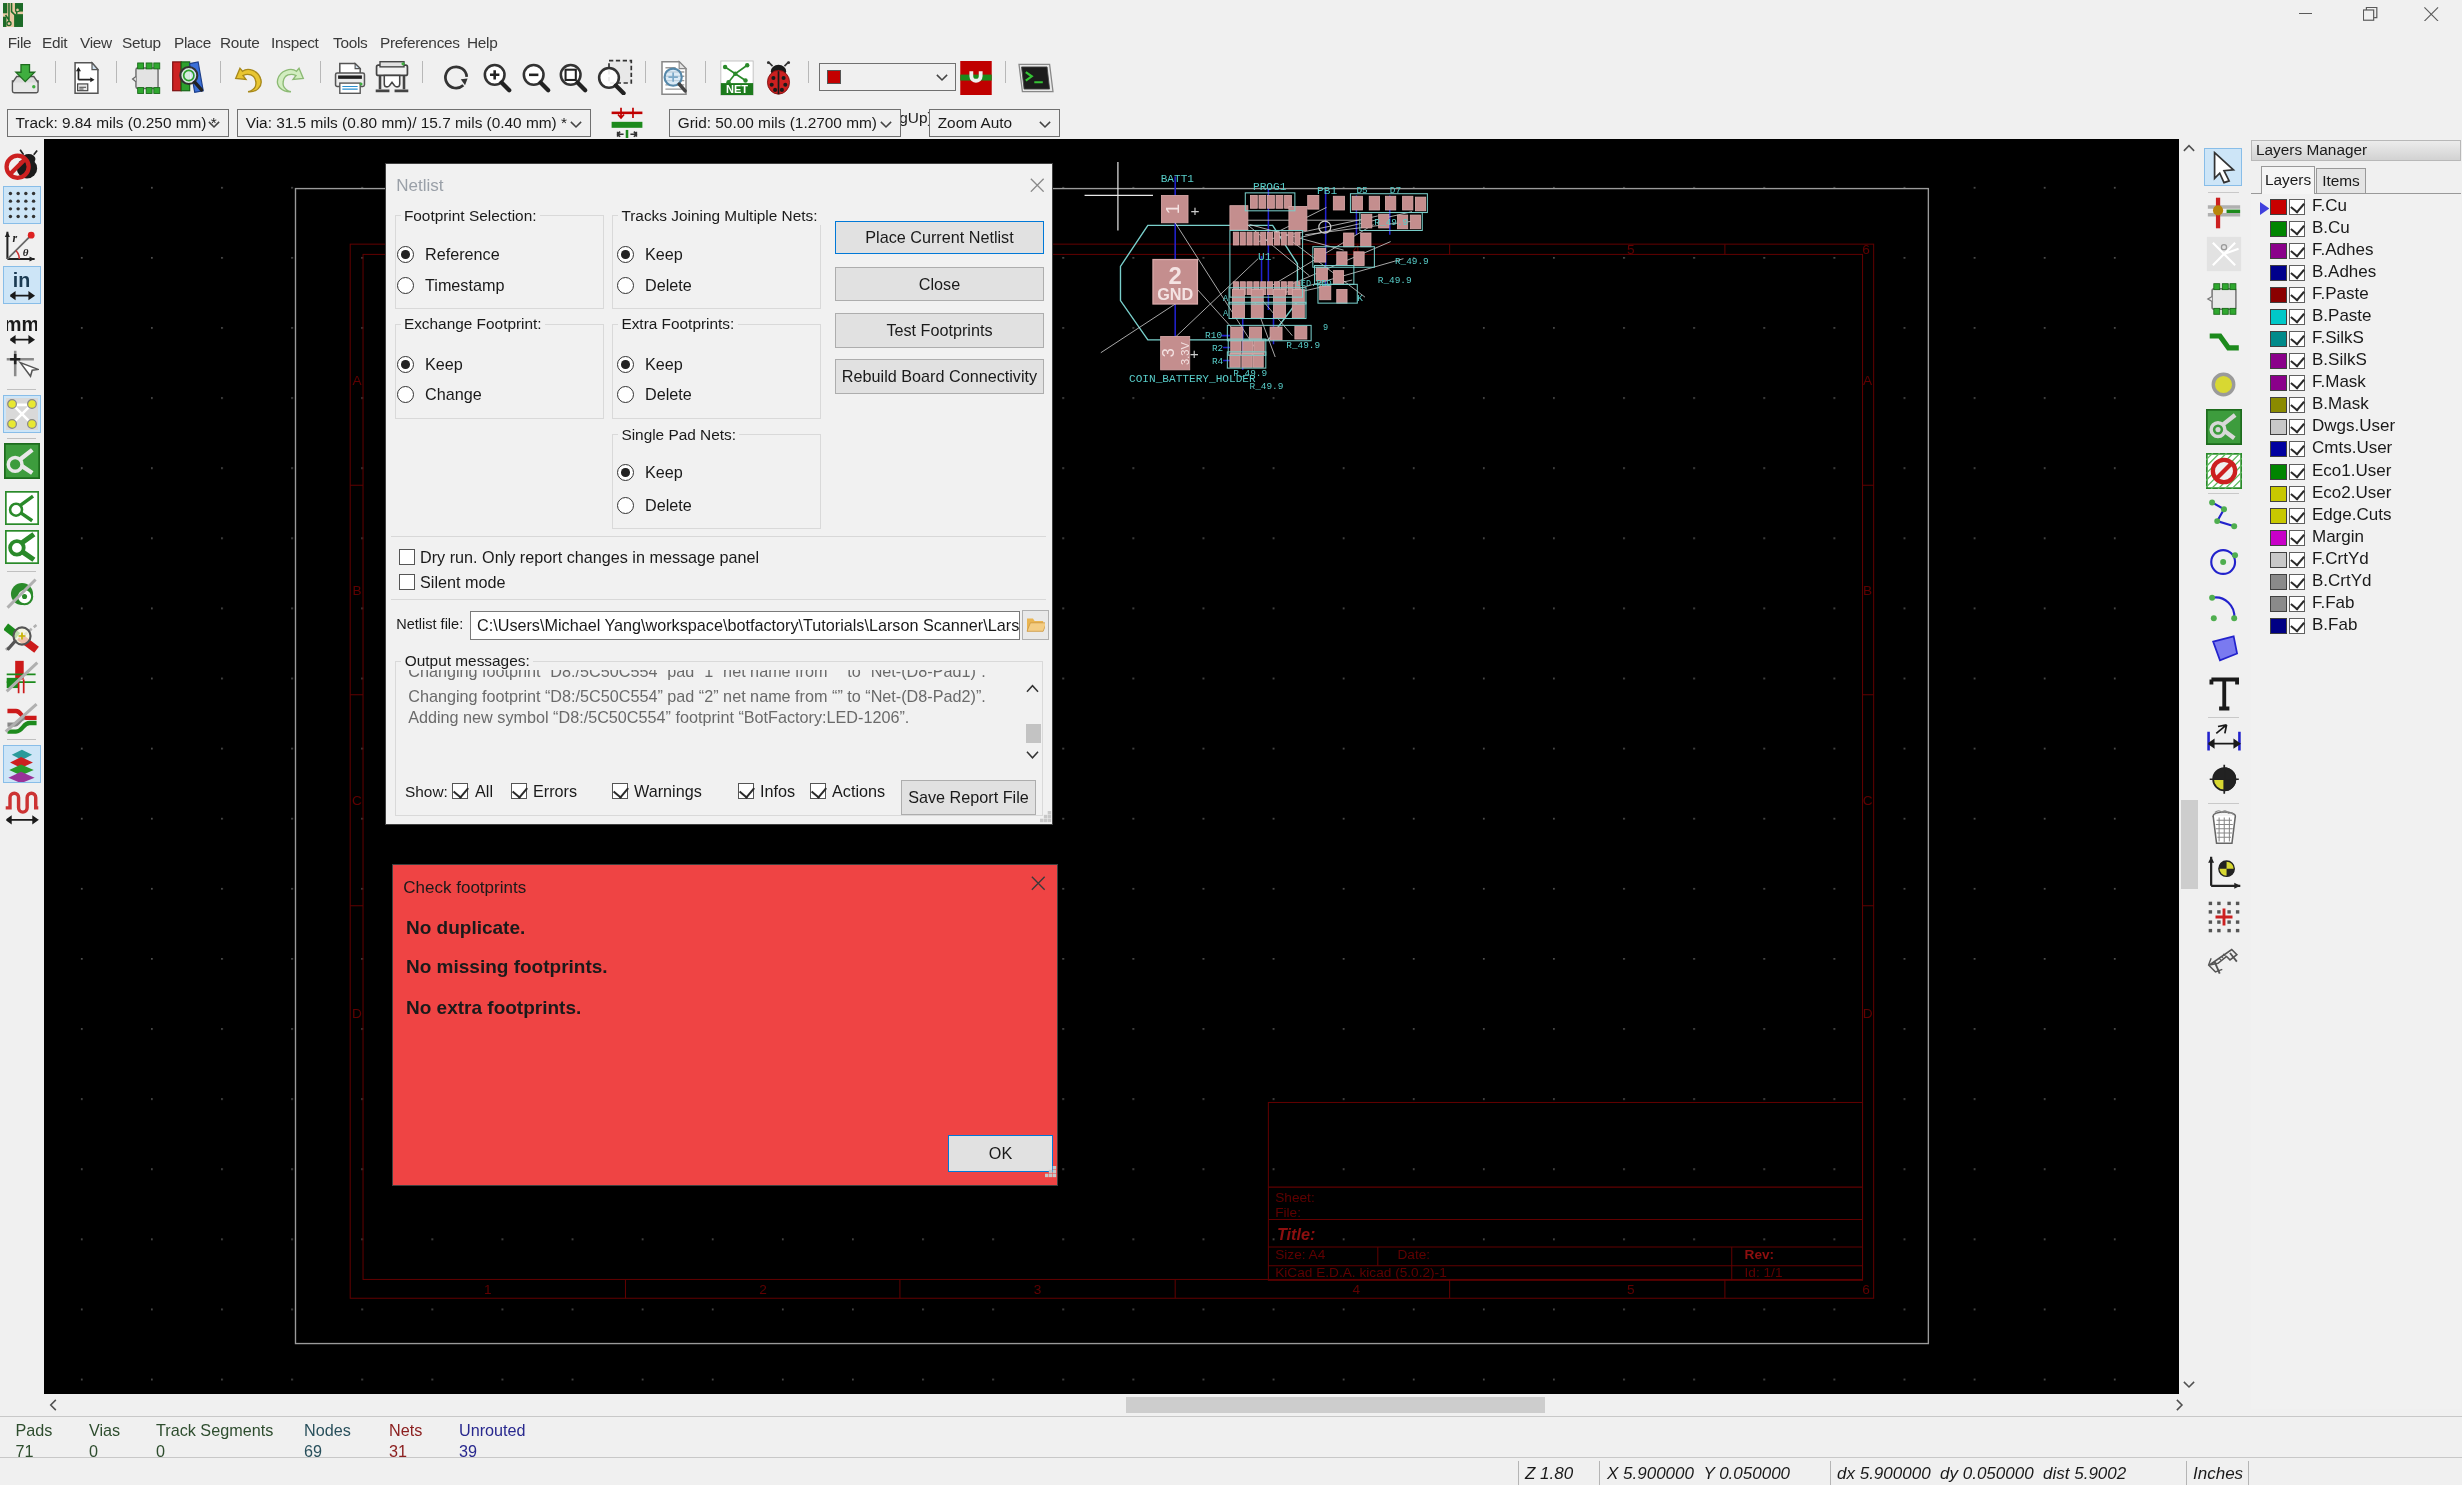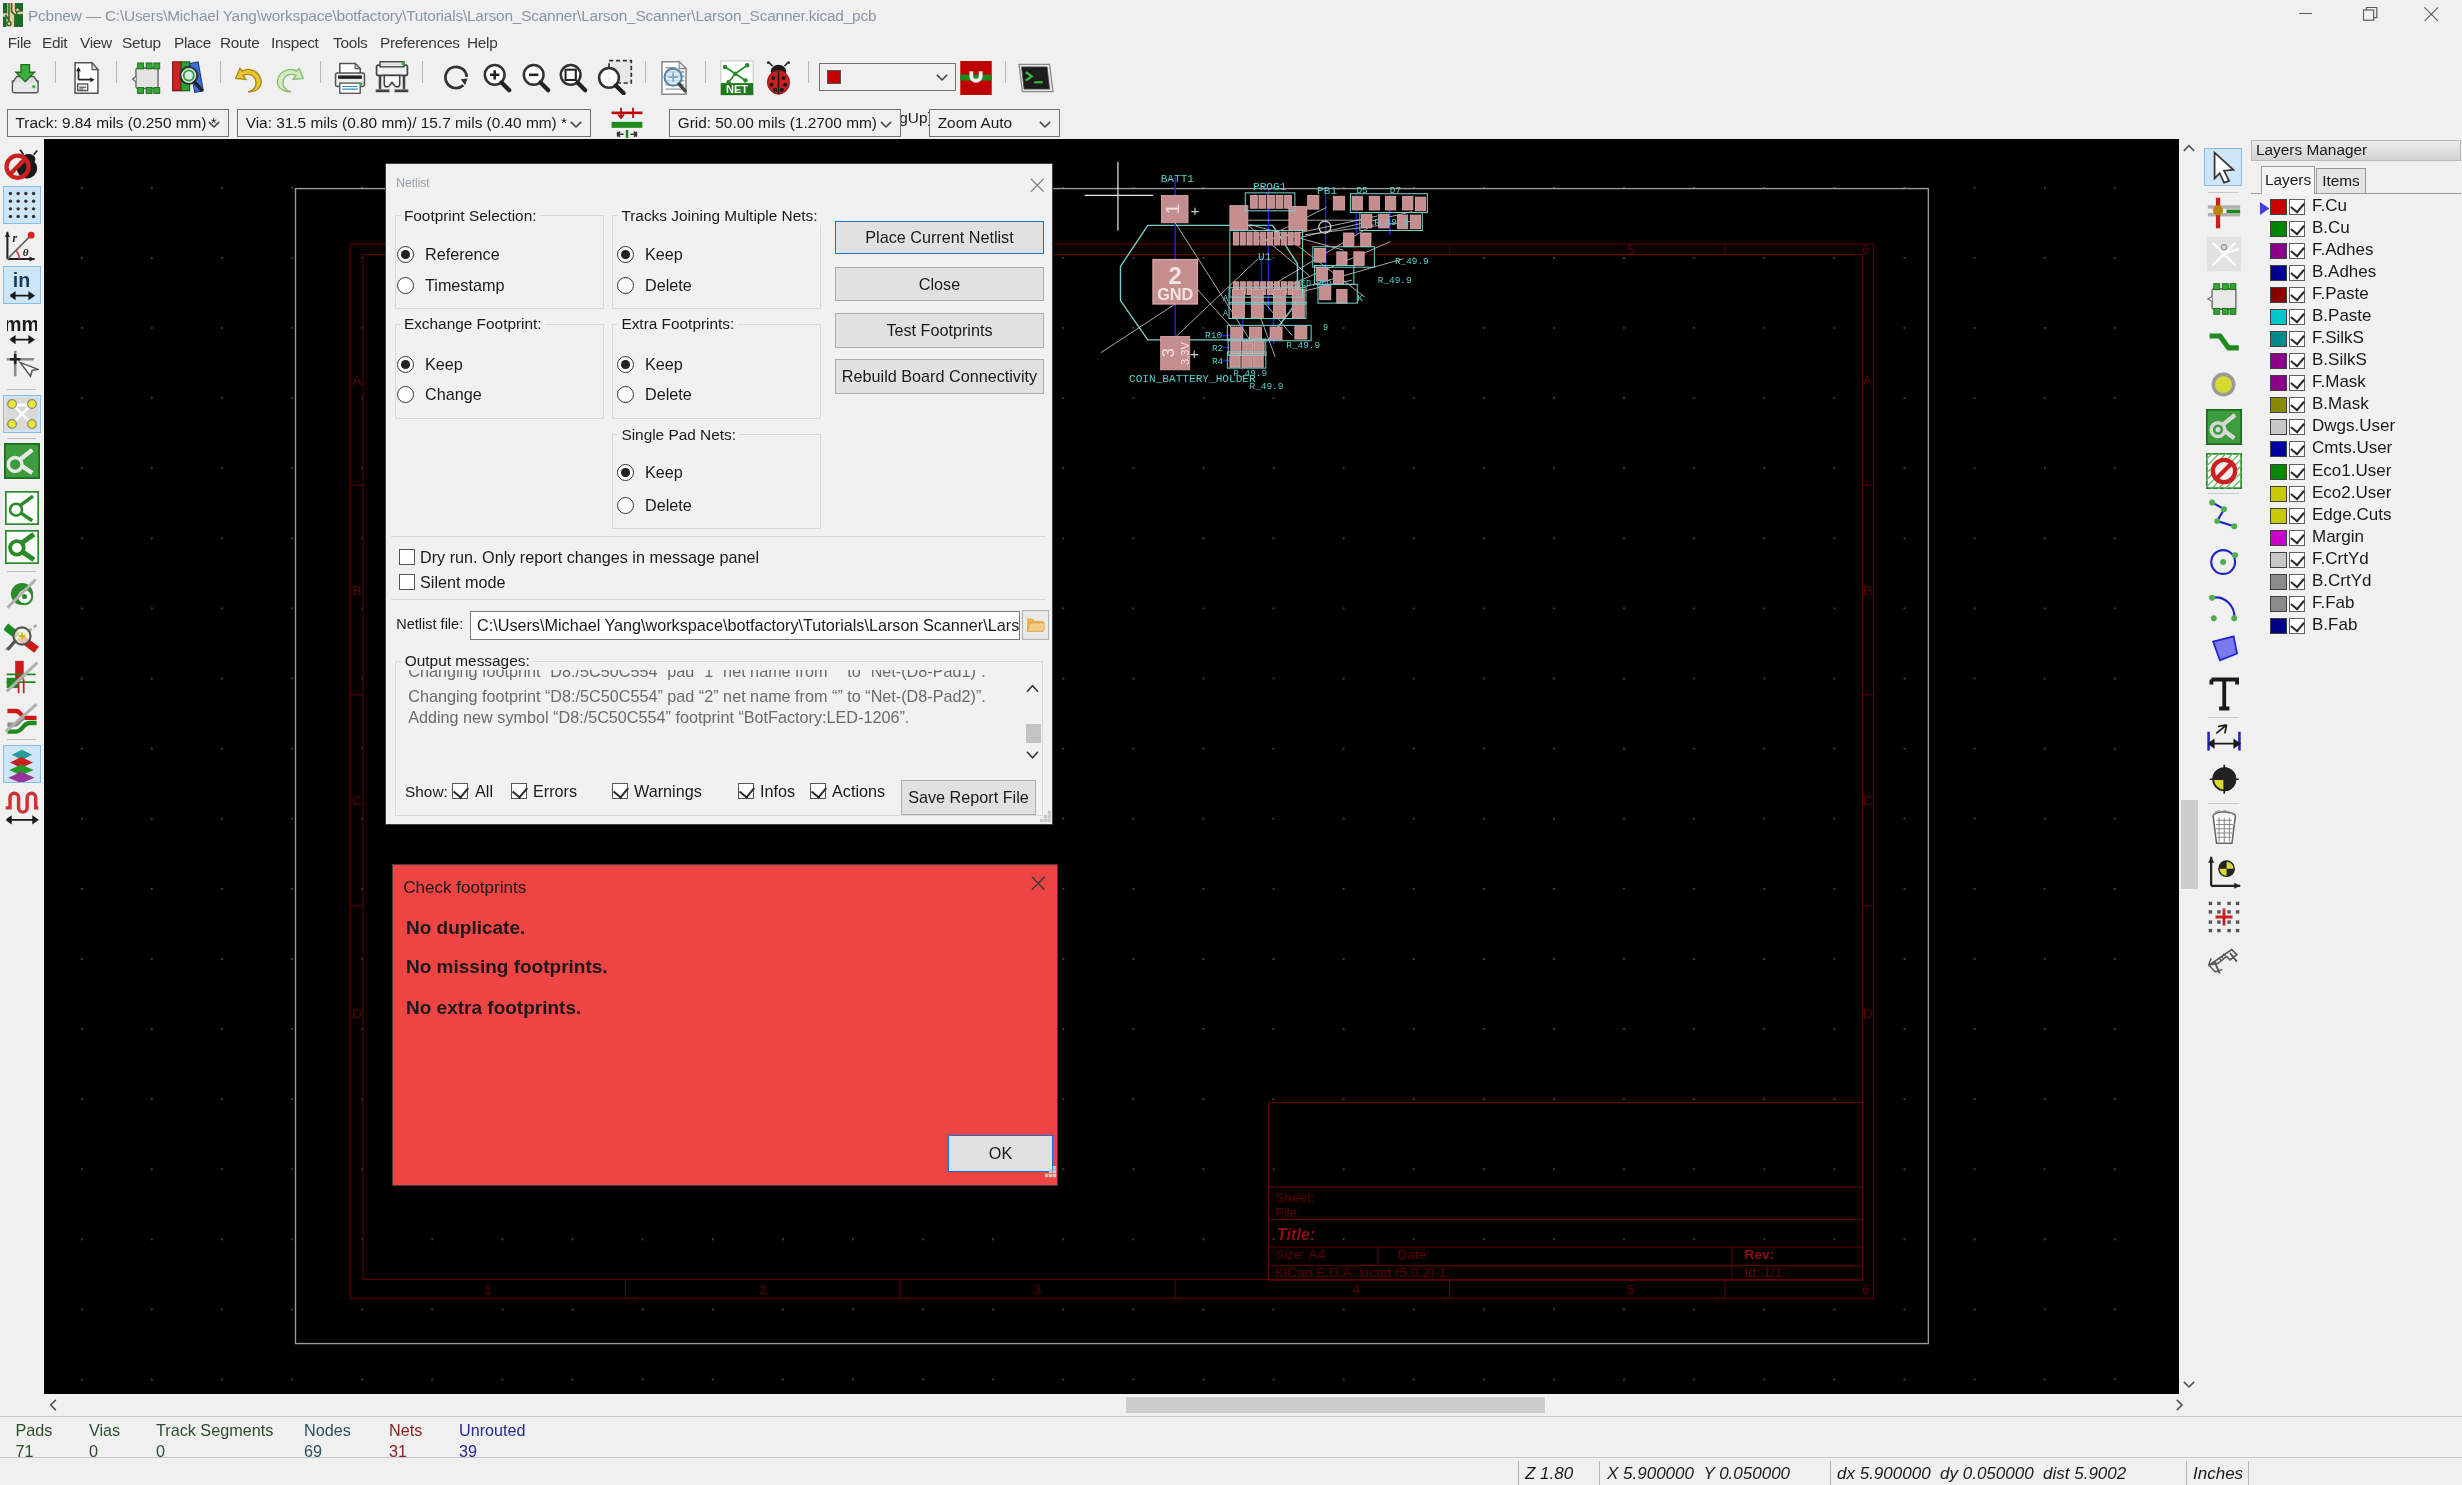--- a/index.html
+++ b/index.html
@@ -36,21 +36,20 @@
   <svg class="abs" id="appicon" style="left:2.6px;top:3.4px" width="20.5" height="24" viewBox="0 0 24 28">
     <rect x="0" y="0" width="24" height="28" fill="#e9c9a3"></rect>
     <rect x="0" y="0" width="5" height="12" fill="#1d6b28"></rect>
     <rect x="14" y="0" width="10" height="10" fill="#1d6b28"></rect>
     <rect x="13" y="13" width="11" height="15" fill="#1d6b28"></rect>
     <rect x="0" y="16" width="4" height="12" fill="#1d6b28"></rect>
     <path d="M7 0 v22 M10 0 v10 l4 4 M3 14 l4 6 M16 10 v3" stroke="#1d6b28" stroke-width="1.8" fill="none"></path>
     <circle cx="7" cy="24" r="2.4" fill="none" stroke="#1d6b28" stroke-width="1.5"></circle>
     <circle cx="17" cy="8" r="2.2" fill="#e9c9a3" stroke="#1d6b28" stroke-width="1.3"></circle>
   </svg>
-  <div class="abs" style="left:28px;top:6.8px;font-size:15.4px;color:#8b95a1;white-space:nowrap;letter-spacing:-0.2px;">Pcbnew — C:\Users\Michael Yang\workspace\botfactory\Tutorials\Larson_Scanner\Larson_Scanner\Larson_Scanner.kicad_pcb</div>
   <div class="abs" style="left:2299px;top:13px;width:13px;height:1.3px;background:#5a5a5a;"></div>
   <svg class="abs" style="left:2363px;top:6.8px;" width="14.5" height="14.5" viewBox="0 0 17 17">
       <rect x="0.5" y="3.5" width="12" height="12" fill="none" stroke="#5a5a5a" stroke-width="1.4"></rect>
       <path d="M4 3.5 V0.5 H16.2 V12.5 H13" fill="none" stroke="#5a5a5a" stroke-width="1.4"></path>
     </svg>
   <svg class="abs" style="left:2424px;top:6.8px;" width="14.5" height="14.5" viewBox="0 0 17 17">
       <path d="M0.5 0.5 L16.5 16.5 M16.5 0.5 L0.5 16.5" stroke="#5a5a5a" stroke-width="1.3"></path>
     </svg>
 
   <div class="abs" id="menubar" style="left:0;top:34px;width:2462px;height:20.5px;color:#3a3a3a;font-size:15.4px;letter-spacing:-0.3px;">
@@ -908,21 +907,21 @@
     <div class="s2sep" style="left:1599px;"></div>
     <div class="s2" style="left:1607px;">X 5.900000&nbsp;&nbsp;Y 0.050000</div>
     <div class="s2sep" style="left:1830px;"></div>
     <div class="s2" style="left:1837px;">dx 5.900000&nbsp;&nbsp;dy 0.050000&nbsp;&nbsp;dist 5.9002</div>
     <div class="s2sep" style="left:2186px;"></div>
     <div class="s2" style="left:2193px;">Inches</div>
     <div class="s2sep" style="left:2248px;"></div>
   </div>
 
   <div class="abs" id="netlist" style="left:385px;top:163px;width:668px;height:662px;background:#f1f1f1;border:0.9px solid #3f3f3f;">
-    <div class="abs" style="left:10.3px;top:12px;font-size:12px;color:#9aa0a8;">Netlist</div>
+    <div class="abs" style="left:10.3px;top:12px;font-size:17px;color:#9aa0a8;">Netlist</div>
     <svg class="abs" style="left:644px;top:13.7px" width="14.5" height="14.5" viewBox="0 0 17 17">
         <path d="M1 1 L16 16 M16 1 L1 16" stroke="#8a8a8a" stroke-width="1.6"></path>
       </svg>
 
     <div class="grp" style="left:8.5px;top:51px;width:209px;height:94px;"></div>
     <div class="grplbl" style="left:14.5px;top:43px;">Footprint Selection:</div>
     <div class="radio sel" style="left:11px;top:82px;"></div>
       <div class="dlglbl" style="left:39px;top:81px;">Reference</div>
     <div class="radio" style="left:11px;top:113px;"></div>
       <div class="dlglbl" style="left:39px;top:112px;">Timestamp</div>

